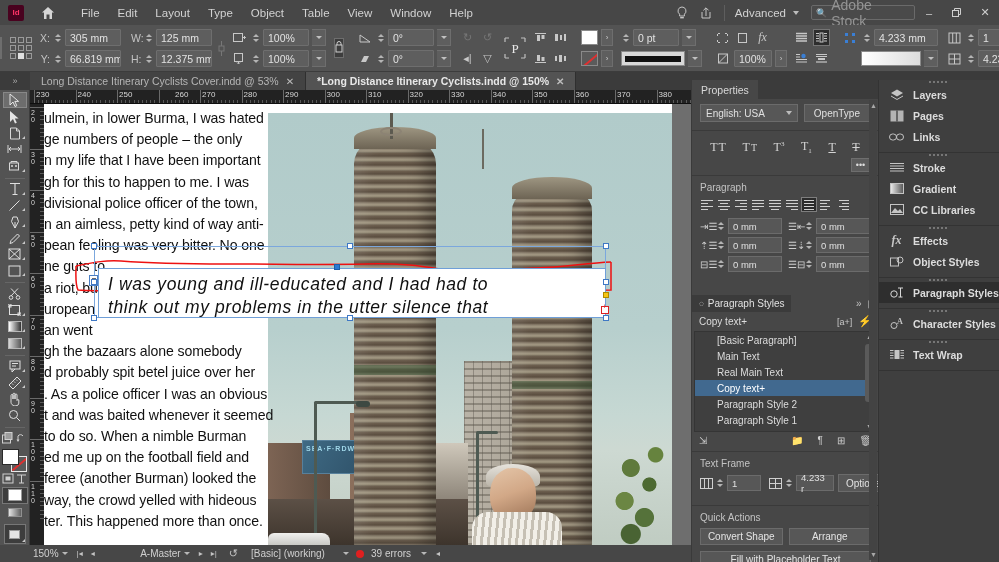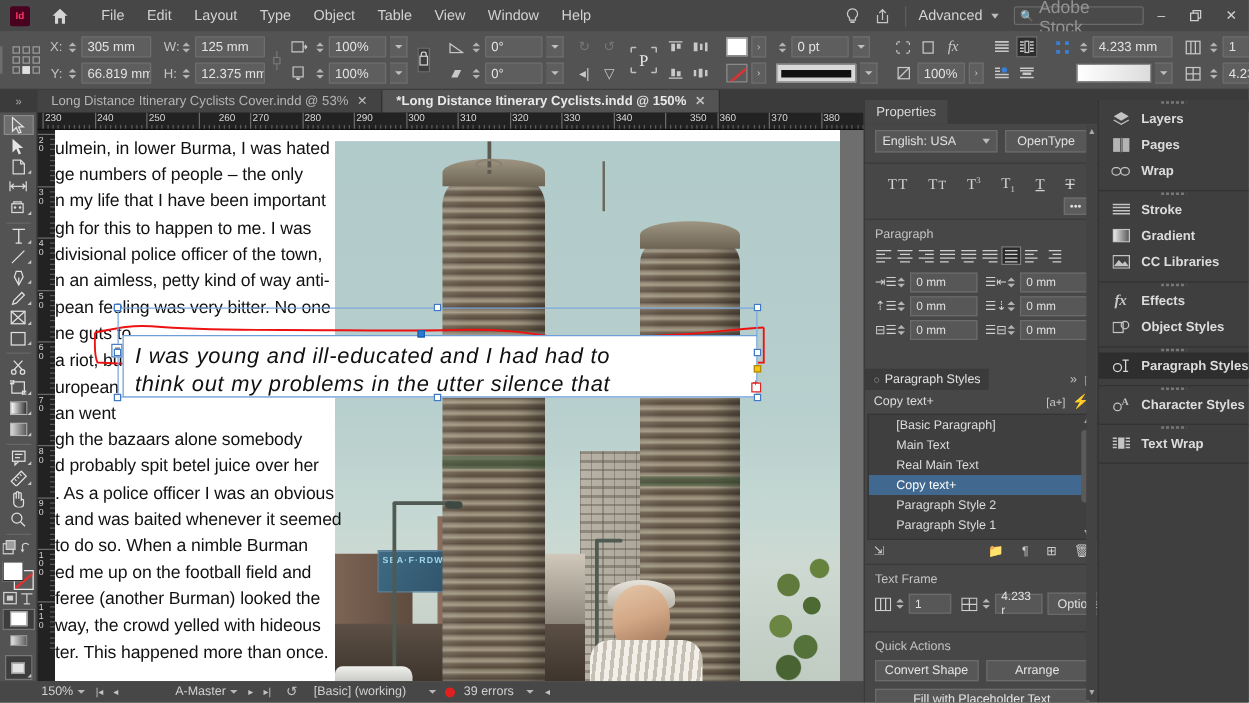--- a/index.html
+++ b/index.html
@@ -1152,21 +1152,21 @@
       <div class="rtick minor" style="left: 464.65px;"></div>
       <div class="rtick minor" style="left: 468.8px;"></div>
       <div class="rtick minor" style="left: 472.95px;"></div>
       <div class="rtick minor" style="left: 477.1px;"></div>
       <div class="rtick minor" style="left: 481.25px;"></div>
       <div class="rtick minor" style="left: 485.4px;"></div>
       <div class="rtick minor" style="left: 489.55px;"></div>
       <div class="rtick minor" style="left: 493.7px;"></div>
       <div class="rtick minor" style="left: 497.85px;"></div>
       <div class="rtick" style="left: 502px;"></div>
-      <div class="rlabel" style="left: 520px;">350</div>
+      <div class="rlabel" style="left: 502px;">350</div>
       <div class="rtick minor" style="left: 506.15px;"></div>
       <div class="rtick minor" style="left: 510.3px;"></div>
       <div class="rtick minor" style="left: 514.45px;"></div>
       <div class="rtick minor" style="left: 518.6px;"></div>
       <div class="rtick minor" style="left: 522.75px;"></div>
       <div class="rtick minor" style="left: 526.9px;"></div>
       <div class="rtick minor" style="left: 531.05px;"></div>
       <div class="rtick minor" style="left: 535.2px;"></div>
       <div class="rtick minor" style="left: 539.35px;"></div>
       <div class="rtick" style="left: 543.5px;"></div>
@@ -1687,21 +1687,21 @@
         </span>
         <span>Pages</span>
       </div>
       <div class="dock-item">
         <span class="dock-ico">
           <svg width="15" height="10" viewBox="0 0 15 10">
               <rect x="0.5" y="2" width="7" height="6" rx="3" fill="none" stroke="#c4c4c4"></rect>
               <rect x="7.5" y="2" width="7" height="6" rx="3" fill="none" stroke="#c4c4c4"></rect>
             </svg>
         </span>
-        <span>Wrap</span>
+        <span>Links</span>
       </div>
     </div>
 
     <div class="dock-group">
       <span class="dock-grip"></span>
       <div class="dock-item">
         <span class="dock-ico">
           <svg width="14" height="11" viewBox="0 0 14 11">
               <path d="M0 1.5h14M0 4h14M0 6.5h14M0 9h14" stroke="#c4c4c4" stroke-width="1.2"></path>
             </svg>

